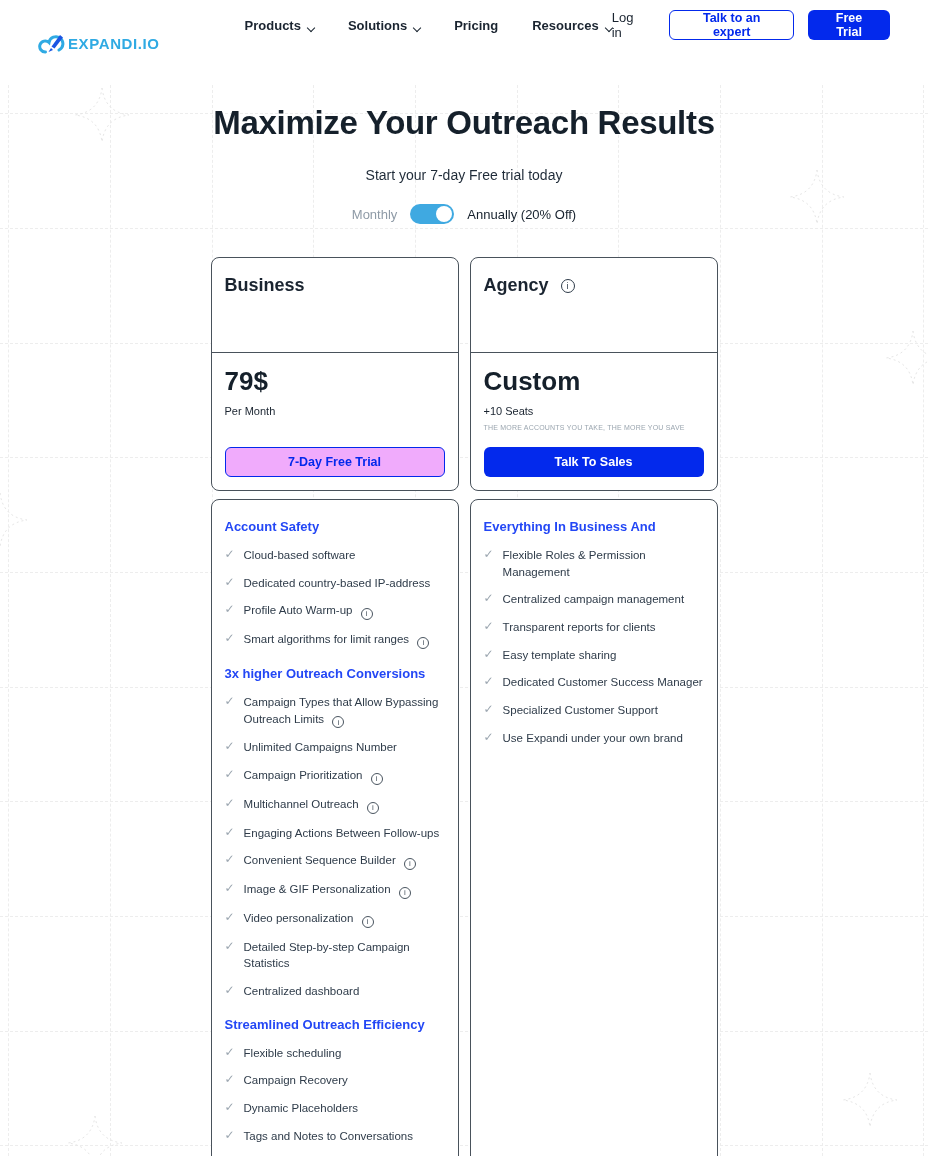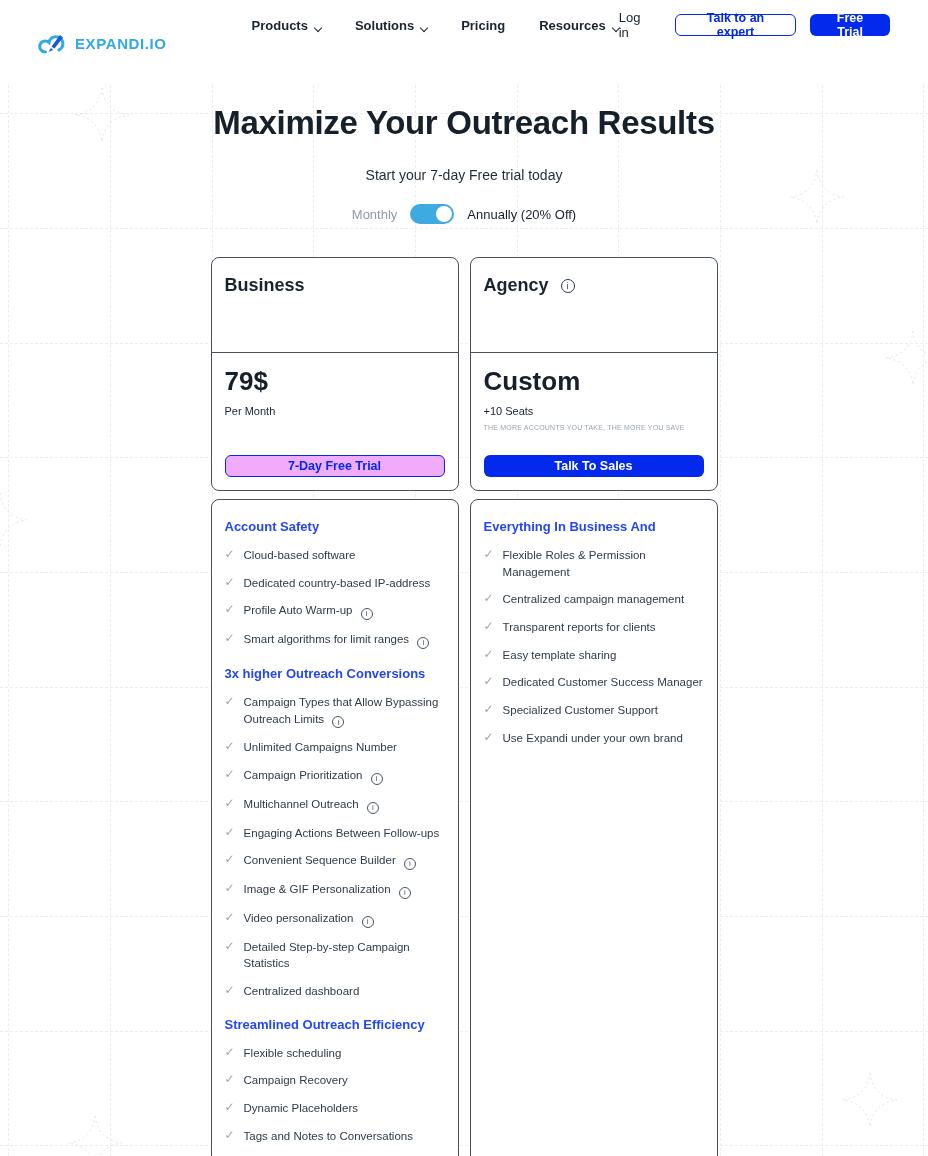--- a/index.html
+++ b/index.html
@@ -23,28 +23,28 @@
   
   #bg-decor{position:absolute;inset:0;z-index:0;pointer-events:none;overflow:hidden;}
   .vline{position:absolute;top:85px;bottom:0;width:0;border-left:1px dashed var(--grid-line);}
   .hline{position:absolute;left:0;right:0;height:0;border-top:1px dashed var(--grid-line);}
   .sparkle{position:absolute;width:54px;height:54px;}
   
   header{
     position:relative;z-index:2;height:50px;display:flex;align-items:center;
     padding:0 38px;background:#fff;
   }
-  .logo{display:flex;align-items:center;gap:7px;cursor:pointer;margin-top:37px;}
+  .logo{display:flex;align-items:center;gap:0;cursor:pointer;margin-top:37px;}
   .logo-text{font-size:15px;font-weight:700;letter-spacing:.6px;color:var(--logo-blue);}
   nav{display:flex;align-items:center;gap:34px;margin-left:85px;}
   .nav-item{display:flex;align-items:flex-end;font-size:13px;font-weight:600;color:#1A2430;cursor:pointer;}
   .chev{display:inline-block;width:6px;height:6px;border-right:1.5px solid #1A2430;border-bottom:1.5px solid #1A2430;transform:rotate(45deg);margin-left:7px;position:relative;top:-2px;}
   .hdr-right{margin-left:auto;display:flex;align-items:center;gap:14px;}
   .login{font-size:13px;color:#1A2430;cursor:pointer;margin-right:13px;}
-  .btn{height:22px;border-radius:6px;font-size:12.5px;font-weight:700;cursor:pointer;
+  .btn{height:30px;border-radius:6px;font-size:12.5px;font-weight:700;cursor:pointer;
        font-family:"Liberation Sans","DejaVu Sans",sans-serif;display:inline-flex;align-items:center;justify-content:center;}
   .btn-outline-hdr{background:#fff;color:var(--accent);border:1.5px solid var(--accent);padding:0 19px;}
   .btn-solid-hdr{background:var(--accent);color:#fff;border:none;padding:0 17px;}
   
   .hero{position:relative;z-index:1;text-align:center;margin-top:54px;}
   .hero h1{font-size:33px;font-weight:700;letter-spacing:-.3px;color:#15202B;}
   .hero-sub{margin-top:25px;font-size:14px;color:#1F2B38;}
   .billing-row{margin-top:21px;display:flex;align-items:center;justify-content:center;gap:13px;}
   .billing-left{font-size:13px;color:var(--text-gray);}
   .billing-right{font-size:13px;color:var(--text-dark);}

